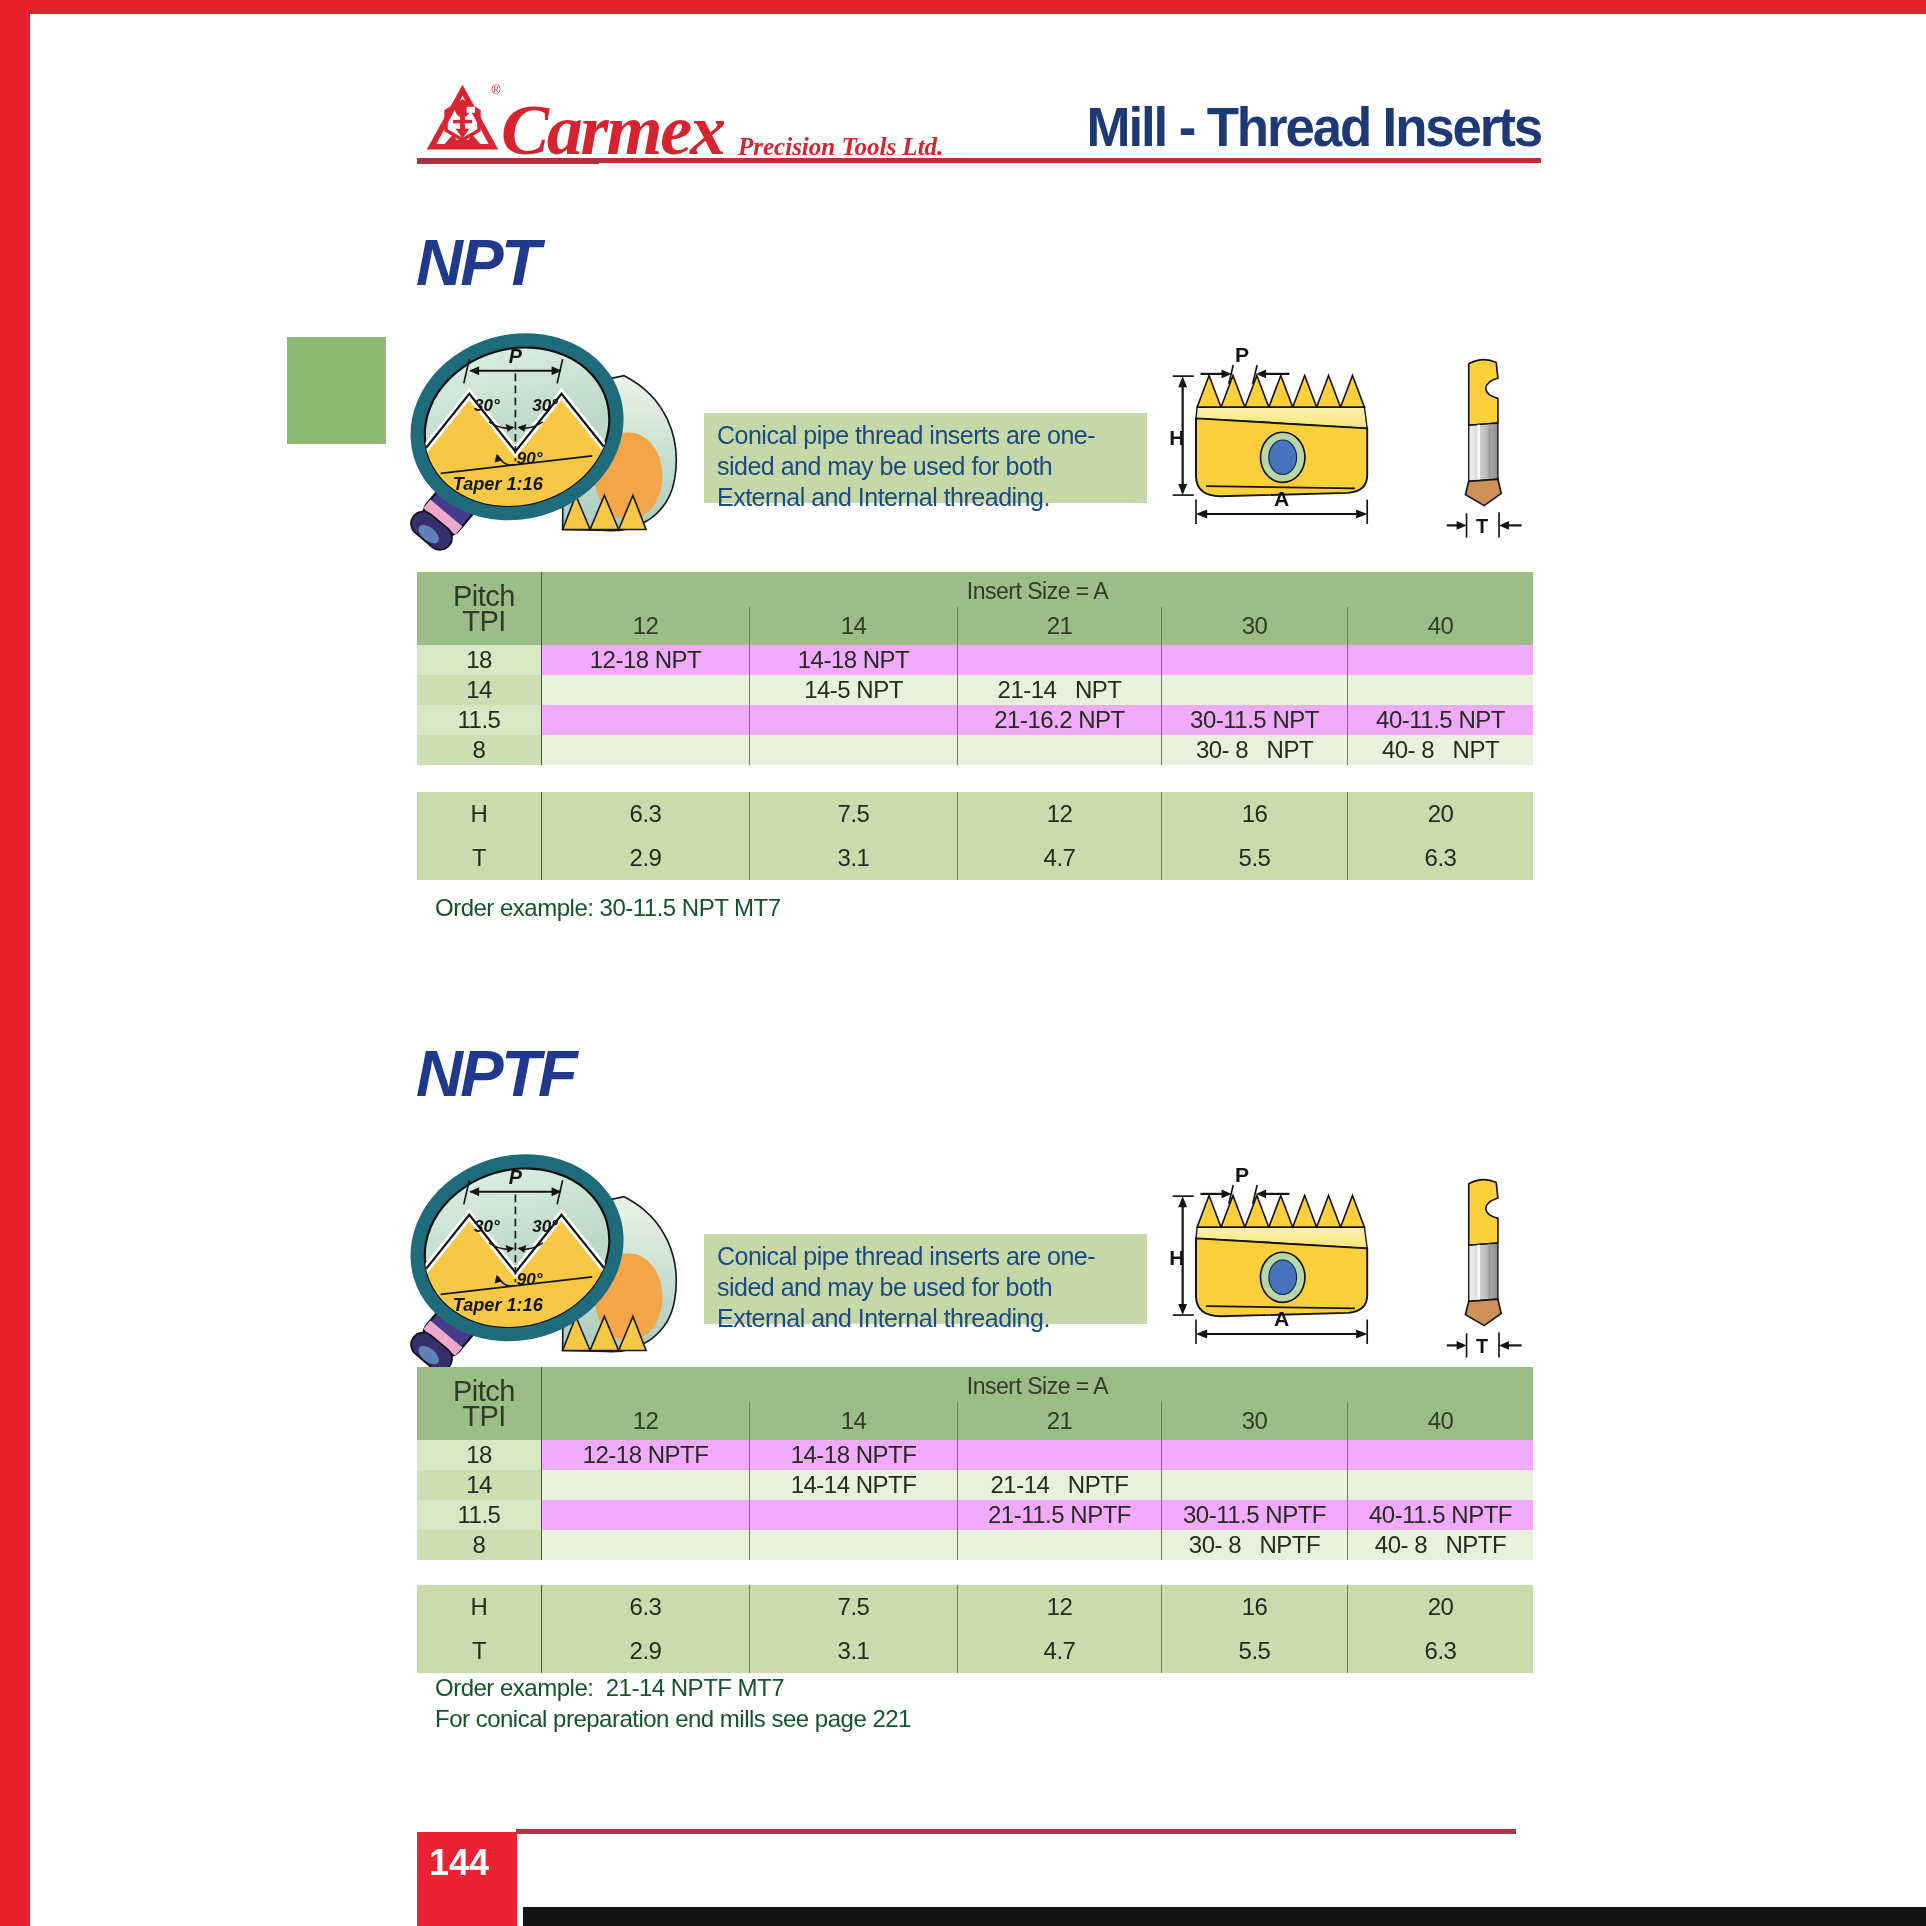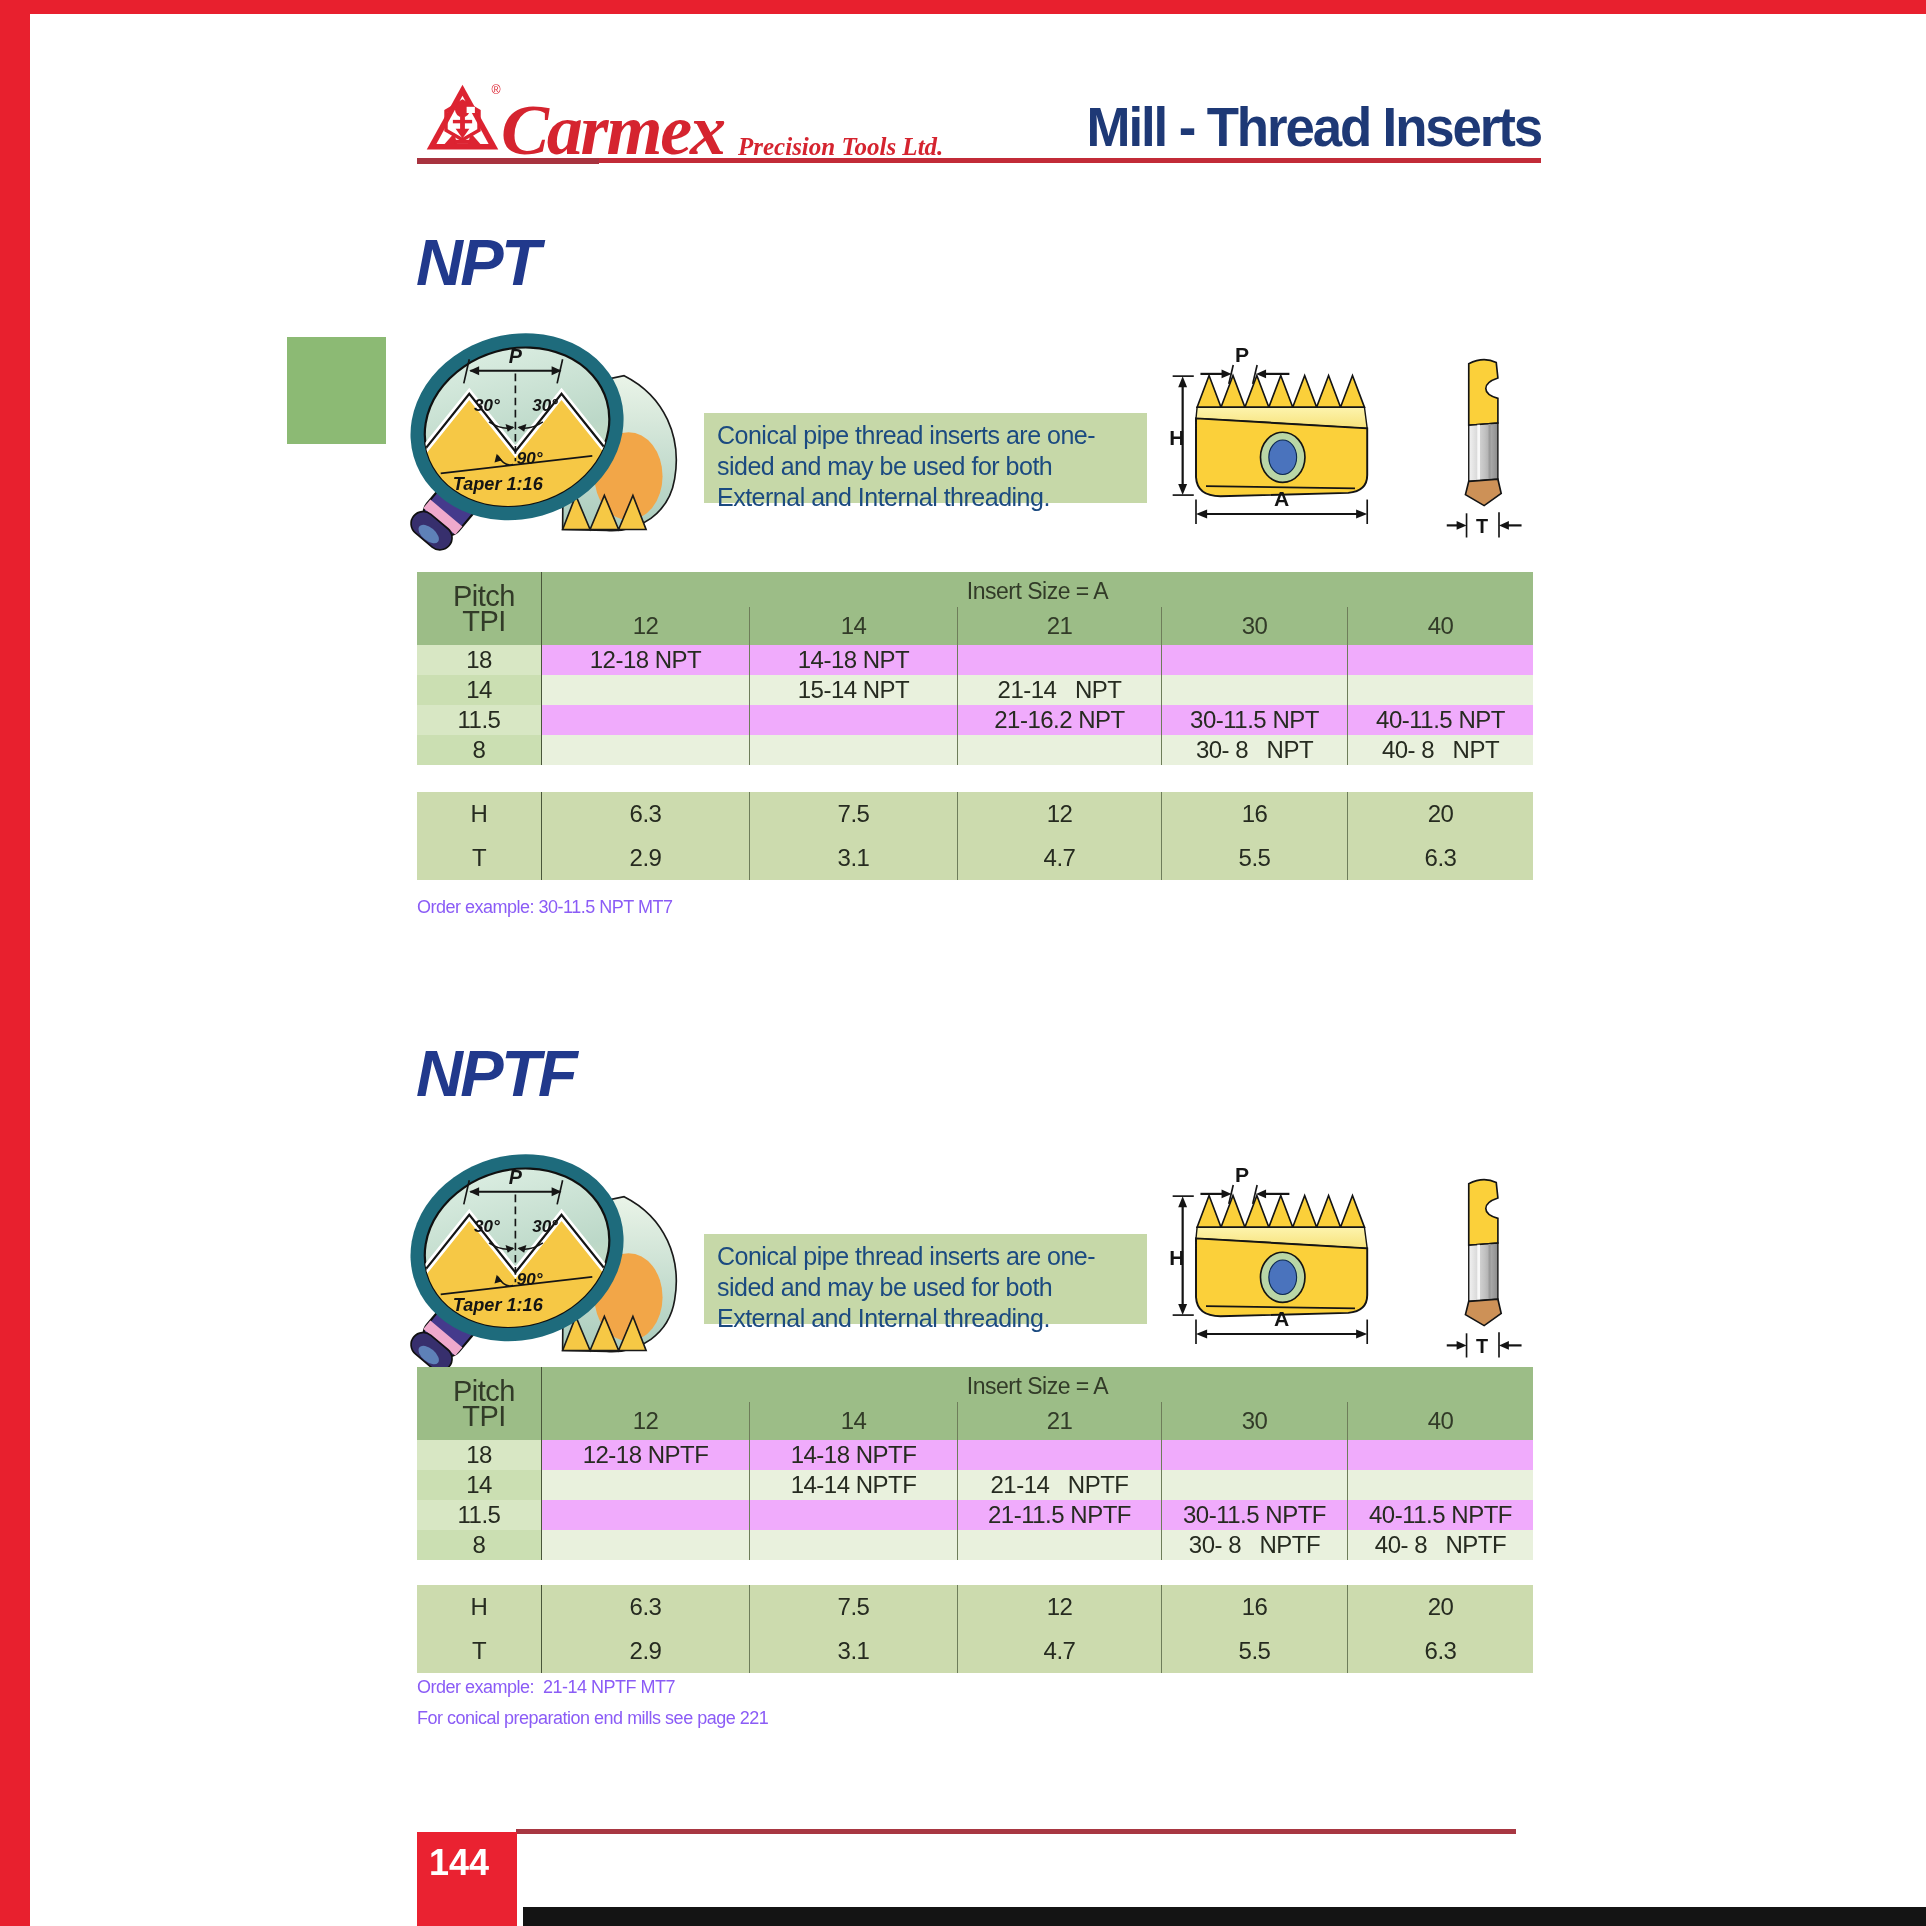--- a/index.html
+++ b/index.html
@@ -37,21 +37,21 @@
     font-size:65px;line-height:65px;font-style:italic;font-weight:bold;
     color:#21398c;letter-spacing:-2.7px;left:416px;
   }
   .green-square{left:287px;top:337px;width:99px;height:107px;background:#8cba74;}
   .desc-box{
     left:704px;width:443px;height:90px;background:#c6d8a8;
     color:#1b4a80;font-size:25px;line-height:31px;
     padding:7.1px 0 0 13px;box-sizing:border-box;letter-spacing:-0.5px;
   }
   .order-text{
-    left:417px;color:#8b5cf6;font-size:18px;line-height:27.5px;letter-spacing:-0.5px;white-space:pre;
+    left:435px;color:#14532d;font-size:24px;line-height:27.5px;letter-spacing:-0.5px;white-space:pre;
   }
 
   
   .data-table{
     left:417px;width:1115px;display:grid;
     grid-template-columns:124px 208px 208px 204px 186px 186px;
   }
   .main-table{grid-template-rows:35px 38px 30px 30px 30px 30px;}
   .dims-table{grid-template-rows:44px 44px;}
   .cell{
@@ -258,21 +258,21 @@
 
   <div class="cell p-odd">18</div>
   <div class="cell r-odd cL">12-18 NPT</div>
   <div class="cell r-odd cM">14-18 NPT</div>
   <div class="cell r-odd cM"></div>
   <div class="cell r-odd cM"></div>
   <div class="cell r-odd cM"></div>
 
   <div class="cell p-even">14</div>
   <div class="cell r-even cL"></div>
-  <div class="cell r-even cM">15-14 NPT</div>
+  <div class="cell r-even cM">14-5 NPT</div>
   <div class="cell r-even cM">21-14   NPT</div>
   <div class="cell r-even cM"></div>
   <div class="cell r-even cM"></div>
 
   <div class="cell p-odd">11.5</div>
   <div class="cell r-odd cL"></div>
   <div class="cell r-odd cM"></div>
   <div class="cell r-odd cM">21-16.2 NPT</div>
   <div class="cell r-odd cM">30-11.5 NPT</div>
   <div class="cell r-odd cM">40-11.5 NPT</div>

